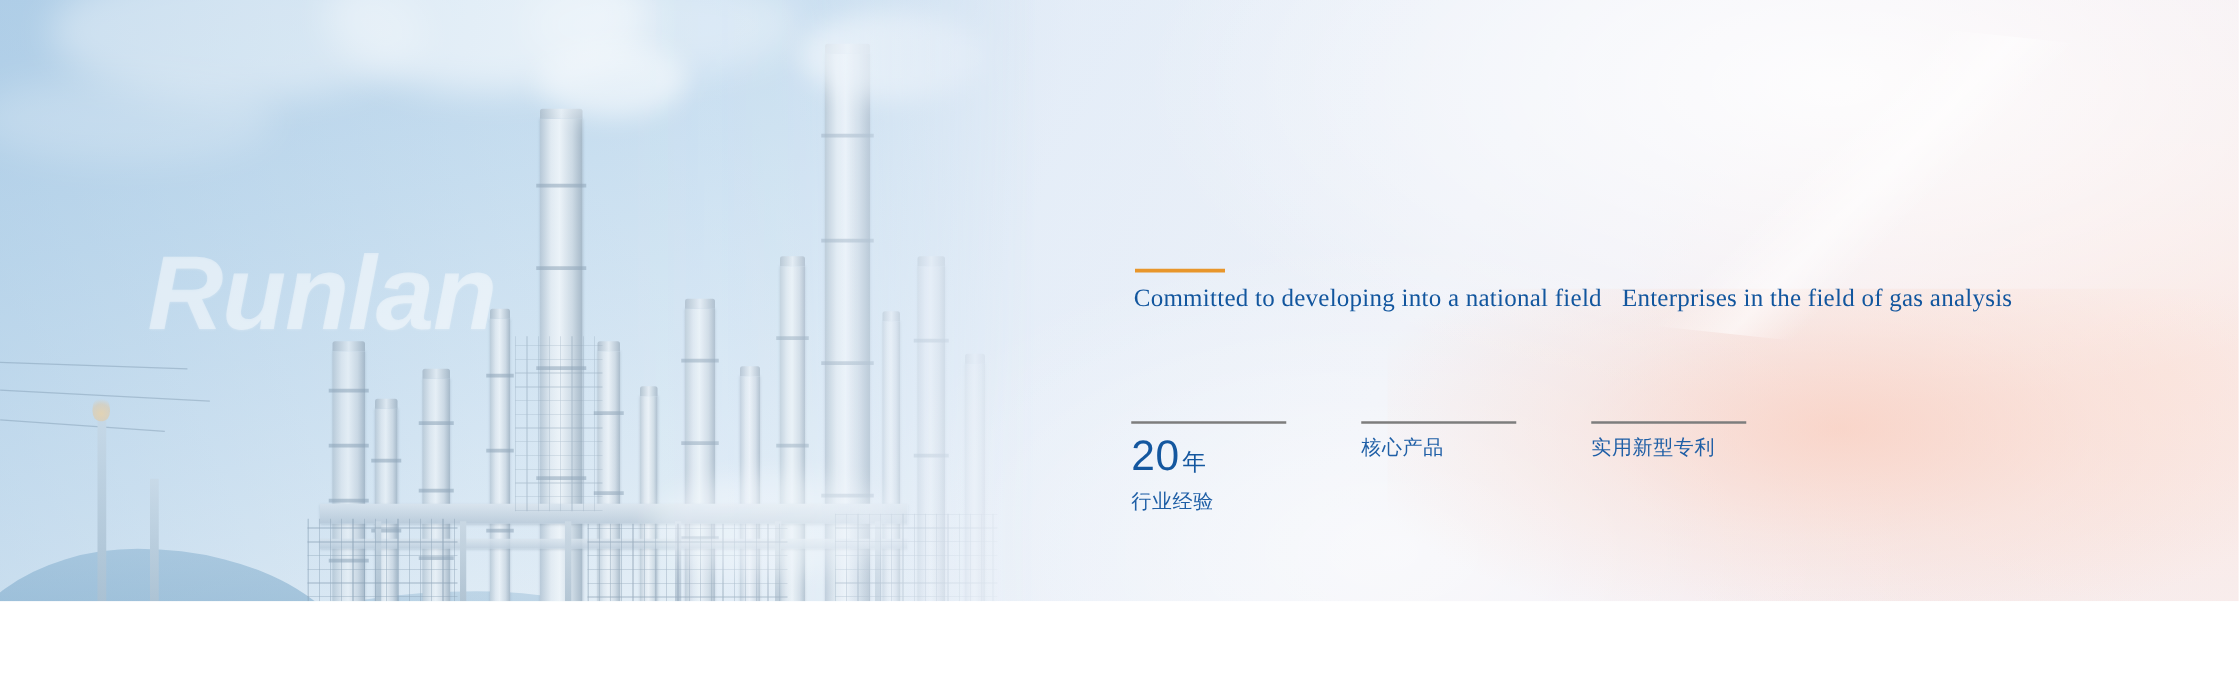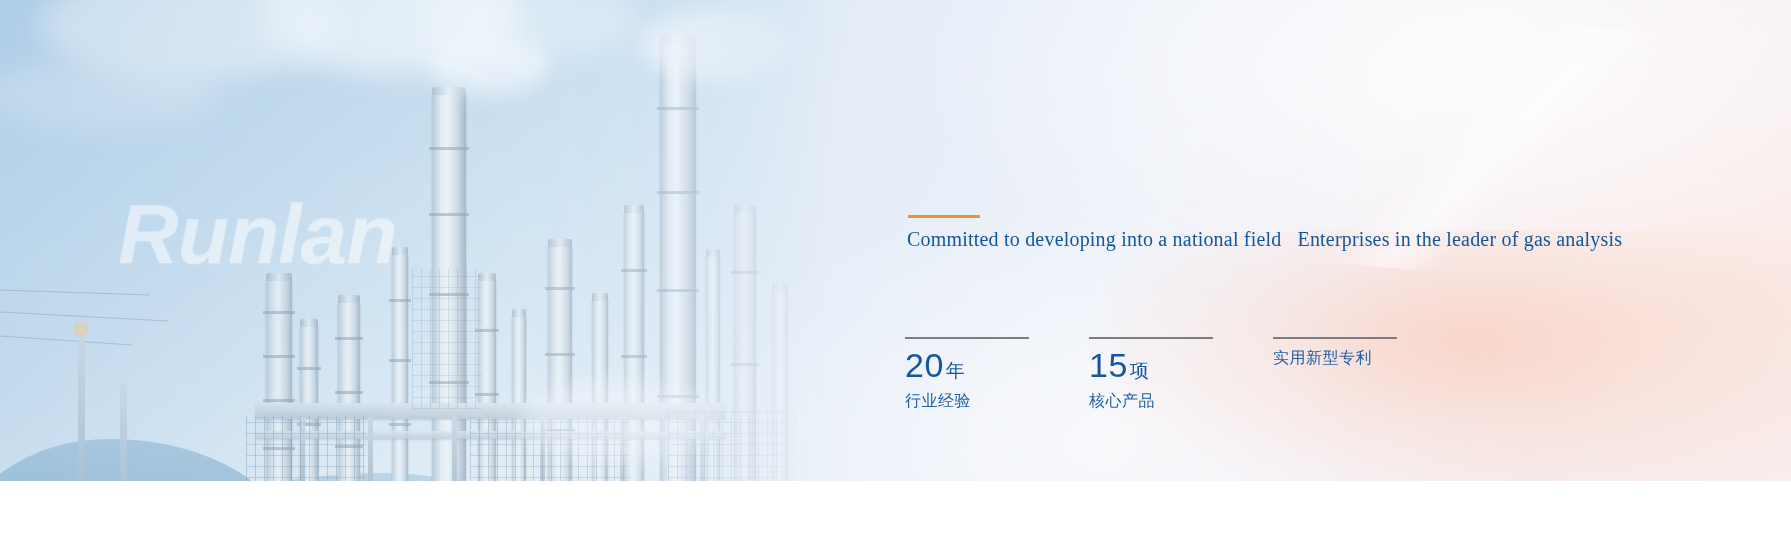--- a/index.html
+++ b/index.html
@@ -372,38 +372,35 @@
   </div>
 
   <div class="watermark">Runlan</div>
 
   <div class="content">
 
 
     <div class="rule-orange"></div>
 
     <div class="subline">
-      <span>Committed to developing into a national field</span><span class="gap"></span><span>Enterprises in the leader of gas analysis</span>
+      <span>Committed to developing into a national field</span><span class="gap"></span><span>Enterprises in the field of gas analysis</span>
     </div>
 
     <div class="stats">
 
       <div class="stat">
         <div class="stat-rule"></div>
         <div class="stat-value">
           <span class="stat-num">20</span><span class="stat-unit">年</span>
         </div>
         <div class="stat-label">行业经验</div>
       </div>
 
       <div class="stat">
         <div class="stat-rule"></div>
-        <div class="stat-value">
-          <span class="stat-num">15</span><span class="stat-unit">项</span>
-        </div>
         <div class="stat-label">核心产品</div>
       </div>
 
       <div class="stat">
         <div class="stat-rule"></div>
         <div class="stat-label">实用新型专利</div>
       </div>
 
     </div>
   </div>

